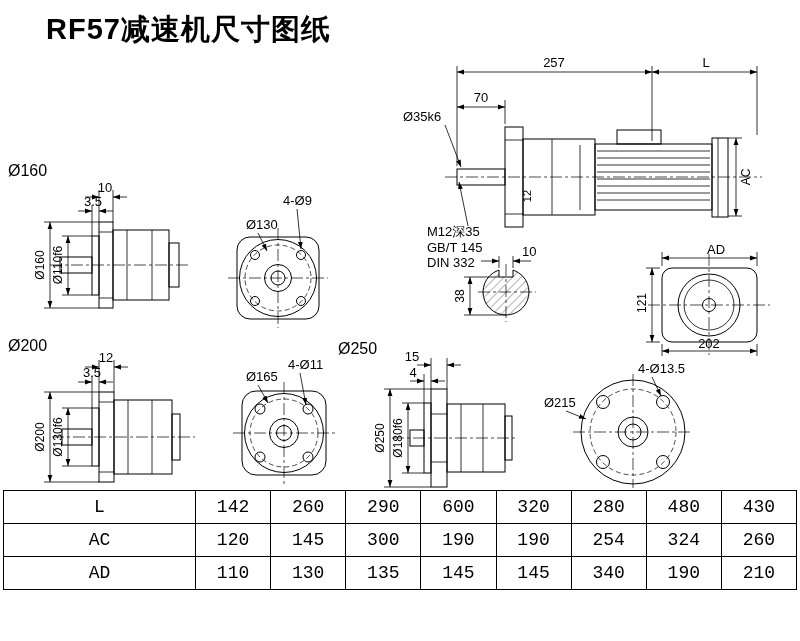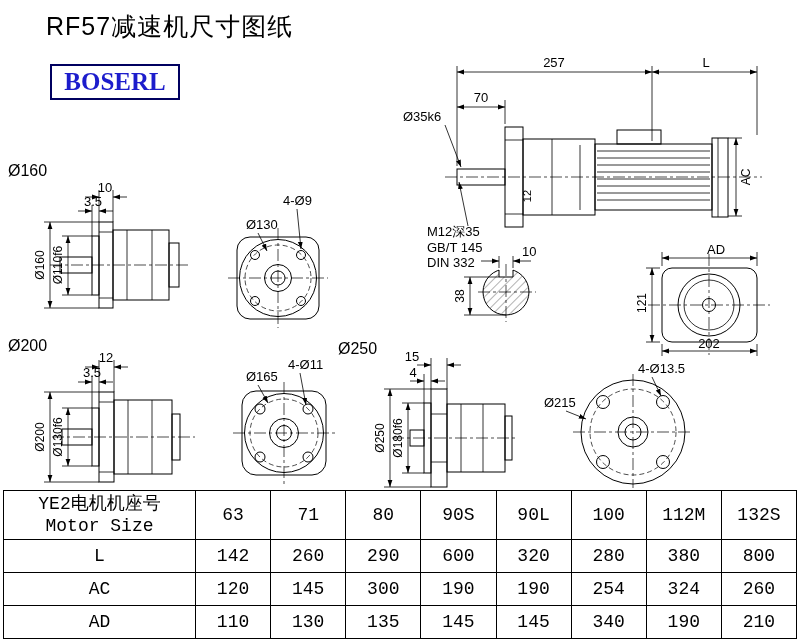--- a/index.html
+++ b/index.html
@@ -1,18 +1,18 @@
 <!DOCTYPE html>
 <html><head>
 <meta charset="utf-8">
 <style>
   html,body{margin:0;padding:0;background:#fff;}
   #page{position:relative;width:800px;height:641px;background:#fff;overflow:hidden;
         font-family:"Liberation Sans",sans-serif;color:#000;}
-  #title{position:absolute;left:46px;top:10px;font-size:25px;font-weight:normal;letter-spacing:1px;}
+  #title{position:absolute;left:46px;top:10px;font-size:29px;font-weight:bold;letter-spacing:1px;}
   #logo{position:absolute;left:50px;top:64px;width:126px;height:32px;border:2px solid #000060;
         display:flex;align-items:center;justify-content:center;
         font-family:"Liberation Serif",serif;font-weight:bold;font-size:25px;color:#1c1ccc;}
   #drawings{position:absolute;left:0;top:0;}
   
   .ln{stroke:#000;stroke-width:1;fill:none;}
   .thin{stroke:#000;stroke-width:.8;fill:none;}
   .cl{stroke:#000;stroke-width:.7;fill:none;stroke-dasharray:12 3 3 3;}
   .bc{stroke:#000;stroke-width:.7;fill:none;stroke-dasharray:5 3;}
   svg text{font-family:"Liberation Sans",sans-serif;font-size:13px;fill:#000;}
@@ -26,23 +26,20 @@
              font-weight:normal;padding:0;}
   #dim-table .hrow th{height:48px;line-height:1.25;}
   #dim-table .drow td{height:32px;}
 </style>
 </head>
 <body>
 
 <div id="page">
 
   <div id="title">RF57减速机尺寸图纸</div>
-  <div id="logo">
-    <span>BOSERL</span>
-  </div>
 
   <svg id="drawings" width="800" height="490" viewBox="0 0 800 490">
     <defs>
       <marker id="arr" viewBox="0 0 10 8" refX="10" refY="4" markerWidth="9" markerHeight="7.2" orient="auto-start-reverse">
         <path d="M0,0.6 L10,4 L0,7.4 Z" fill="#000"></path>
       </marker>
       <pattern id="hatch" width="6" height="6" patternUnits="userSpaceOnUse" patternTransform="rotate(45)">
         <line x1="0" y1="0" x2="0" y2="6" stroke="#000" stroke-width="0.6"></line>
       </pattern>
     </defs>
@@ -290,44 +287,30 @@
       <col>
         <col>
         <col>
         <col>
         <col>
         <col>
         <col>
         <col>
     </colgroup>
     <tbody>
-        <tr class="hrow">
-      <th>
-        <div>YE2电机机座号</div>
-        <div>Motor Size</div>
-      </th>
-      <th>63</th>
-      <th>71</th>
-      <th>80</th>
-      <th>90S</th>
-      <th>90L</th>
-      <th>100</th>
-      <th>112M</th>
-      <th>132S</th>
-    </tr>
     <tr class="drow">
       <td>L</td>
       <td>142</td>
       <td>260</td>
       <td>290</td>
       <td>600</td>
       <td>320</td>
       <td>280</td>
-      <td>380</td>
-      <td>800</td>
+      <td>480</td>
+      <td>430</td>
     </tr>
     <tr class="drow">
       <td>AC</td>
       <td>120</td>
       <td>145</td>
       <td>300</td>
       <td>190</td>
       <td>190</td>
       <td>254</td>
       <td>324</td>

